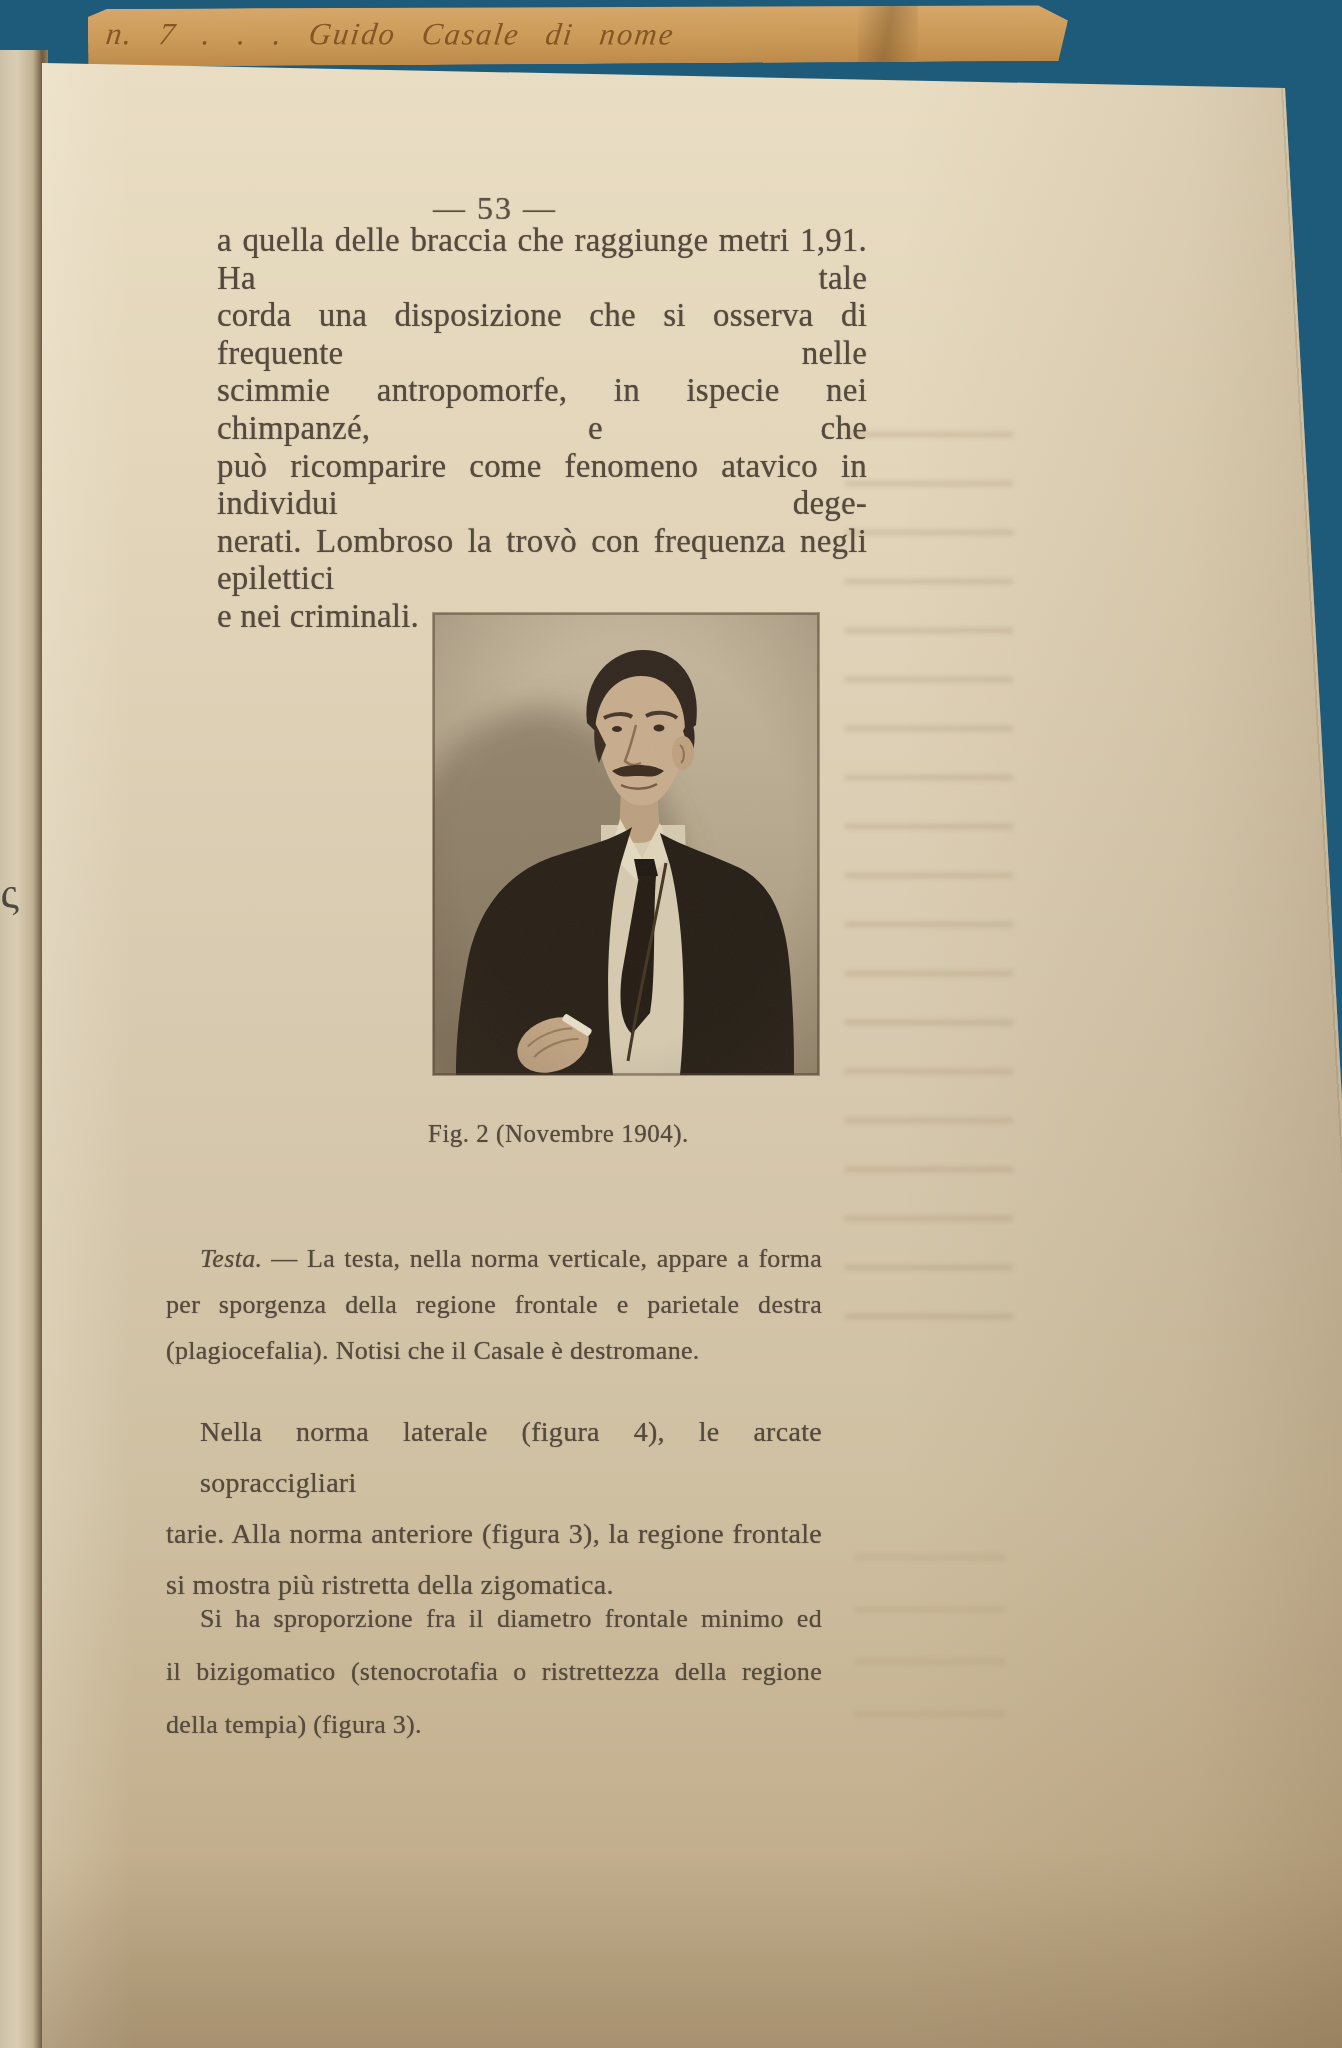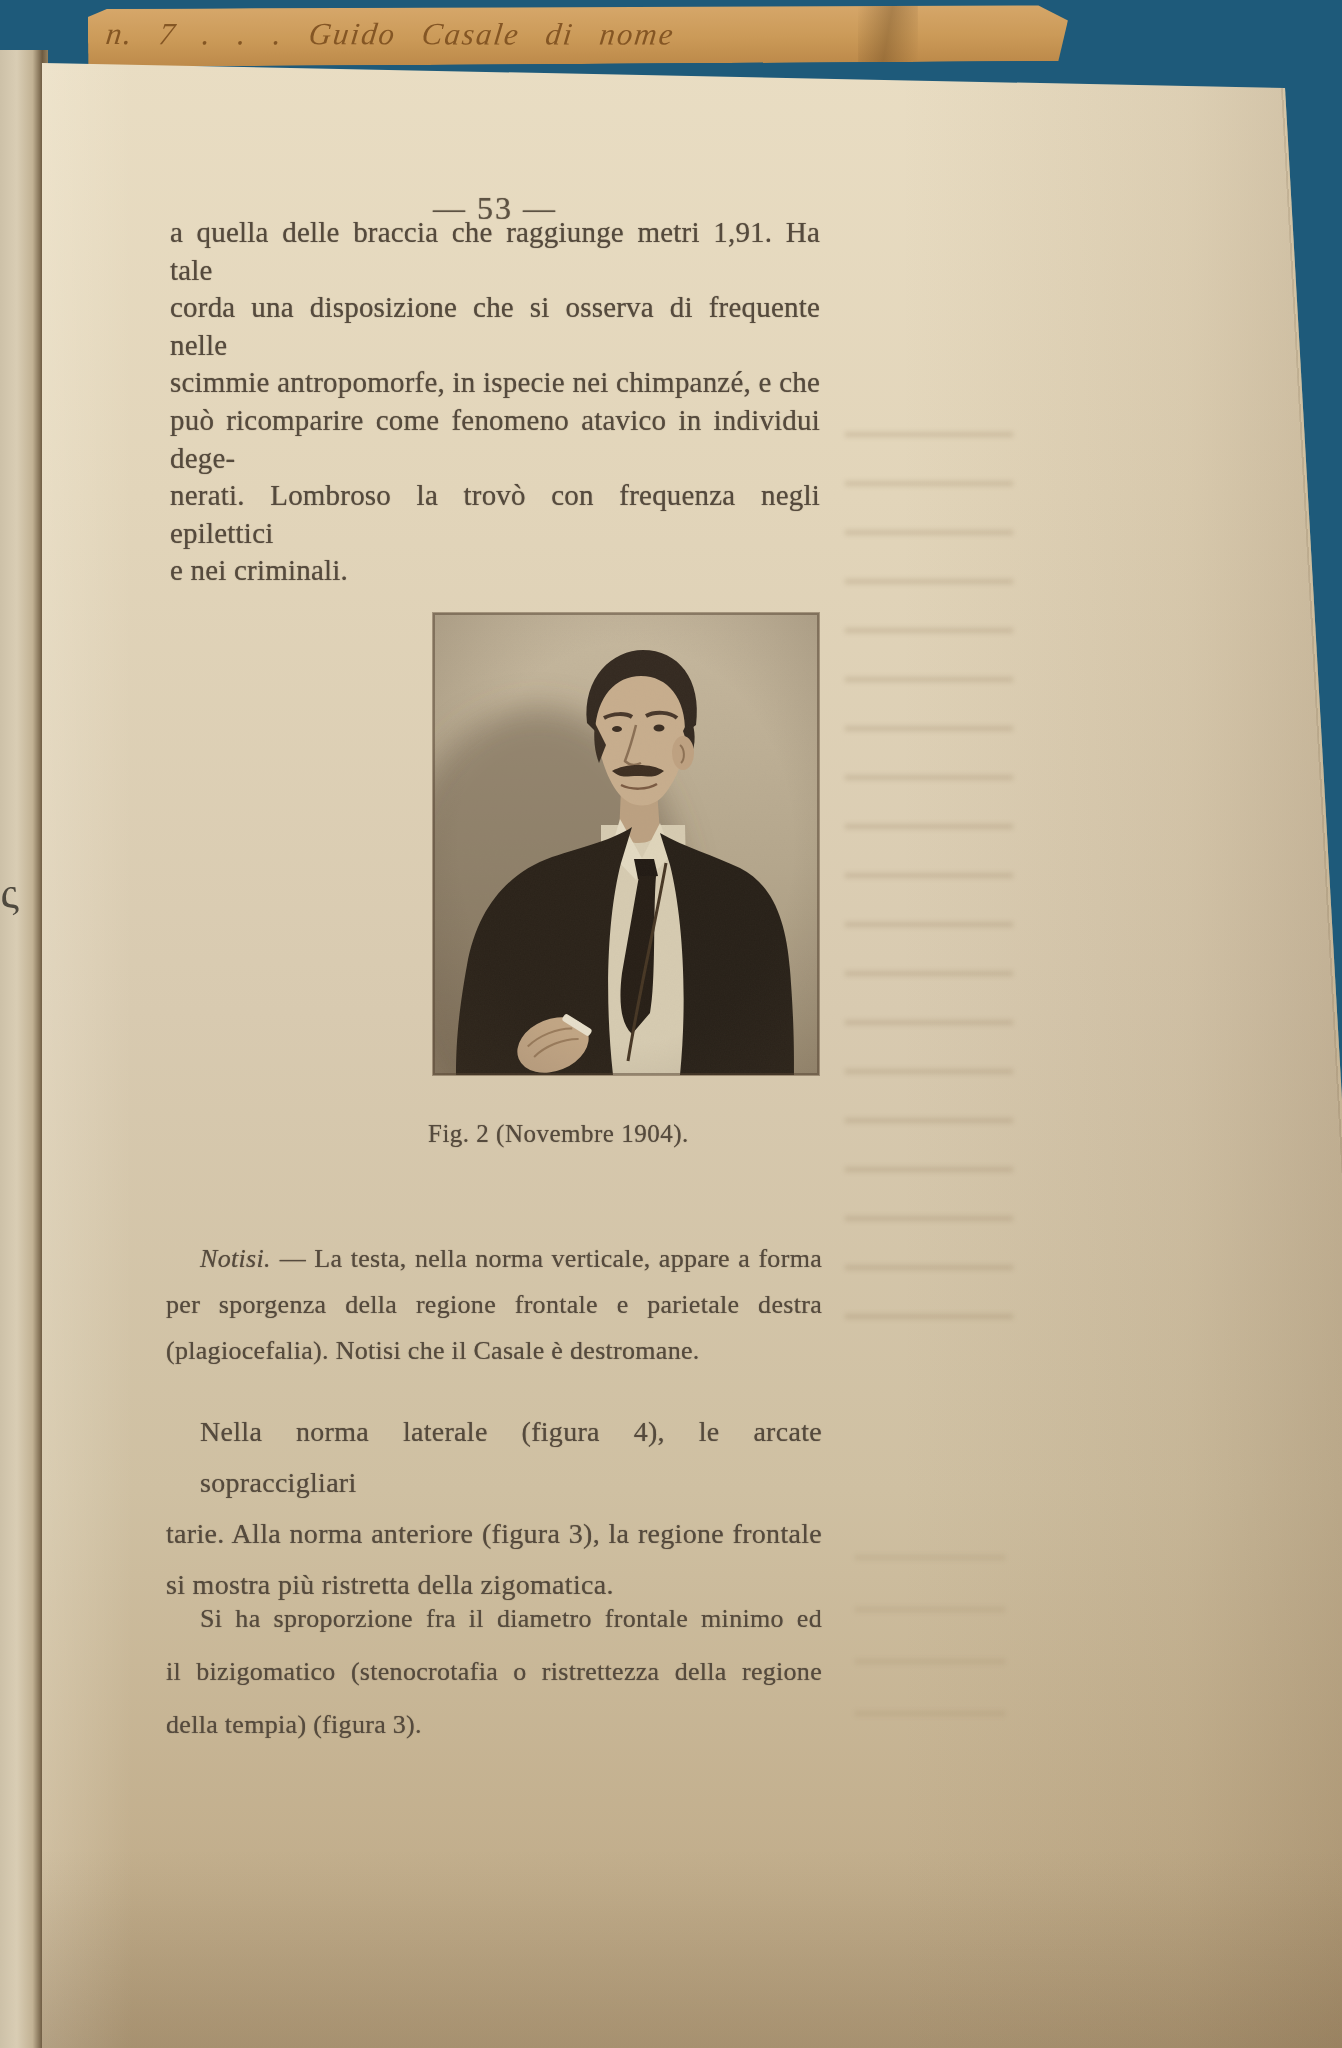--- a/index.html
+++ b/index.html
@@ -70,21 +70,21 @@
   .print{color:#554a3d;text-shadow:0 0 1px rgba(95,85,68,.85);}
   .page-number{
     position:absolute;left:170px;top:190px;width:650px;
     font-size:32px;text-align:center;letter-spacing:2px;color:#5d5243;
     text-shadow:0 0 1px rgba(95,85,68,.8);
   }
   .para{position:absolute;left:170px;width:650px;}
   .para .line{text-align:justify;text-align-last:justify;}
   .para .line.endline{text-align-last:left;}
   .para .line.indent{padding-left:34px;}
-  .p1{top:214px;font-size:29px;line-height:37.6px;letter-spacing:.2px;}
+  .p1{top:222px;font-size:33px;line-height:37.6px;letter-spacing:.2px;margin-left:47px;}
   .p2{top:1236px;left:166px;width:656px;font-size:26px;line-height:46px;letter-spacing:.3px;}
   .p3{top:1406px;left:166px;width:656px;font-size:28px;line-height:51px;letter-spacing:.3px;}
   .p4{top:1592px;left:166px;width:656px;font-size:26px;line-height:53px;letter-spacing:.3px;}
   .lead-italic{font-style:italic;margin-right:9px;}
   .figure-caption{
     position:absolute;left:428px;top:1120px;width:340px;
     font-size:25px;text-align:left;letter-spacing:.5px;
   }
   
   .photo{
@@ -191,21 +191,21 @@
 
     <rect width="386" height="462" fill="url(#vign)"></rect>
     <rect width="386" height="462" filter="url(#gr)" opacity="0.5"></rect>
     <rect x="1" y="1" width="384" height="460" fill="none" stroke="rgba(85,68,50,0.5)" stroke-width="2"></rect>
   </svg>
 </div>
 
 <div class="figure-caption print">Fig. 2 (Novembre 1904).</div>
 
 <div class="para p2 print">
-  <div class="line indent"><span class="lead-italic">Notisi.</span><span>— La testa, nella norma verticale, appare a forma</span></div>
+  <div class="line indent"><span class="lead-italic">Testa.</span><span>— La testa, nella norma verticale, appare a forma</span></div>
   <div class="line">per sporgenza della regione frontale e parietale destra</div>
   <div class="line endline">(plagiocefalia). Notisi che il Casale è destromane.</div>
 </div>
 
 <div class="para p3 print">
   <div class="line indent">Nella norma laterale (figura 4), le arcate sopraccigliari</div>
   <div class="line">tarie. Alla norma anteriore (figura 3), la regione frontale</div>
   <div class="line endline">si mostra più ristretta della zigomatica.</div>
 </div>
 

